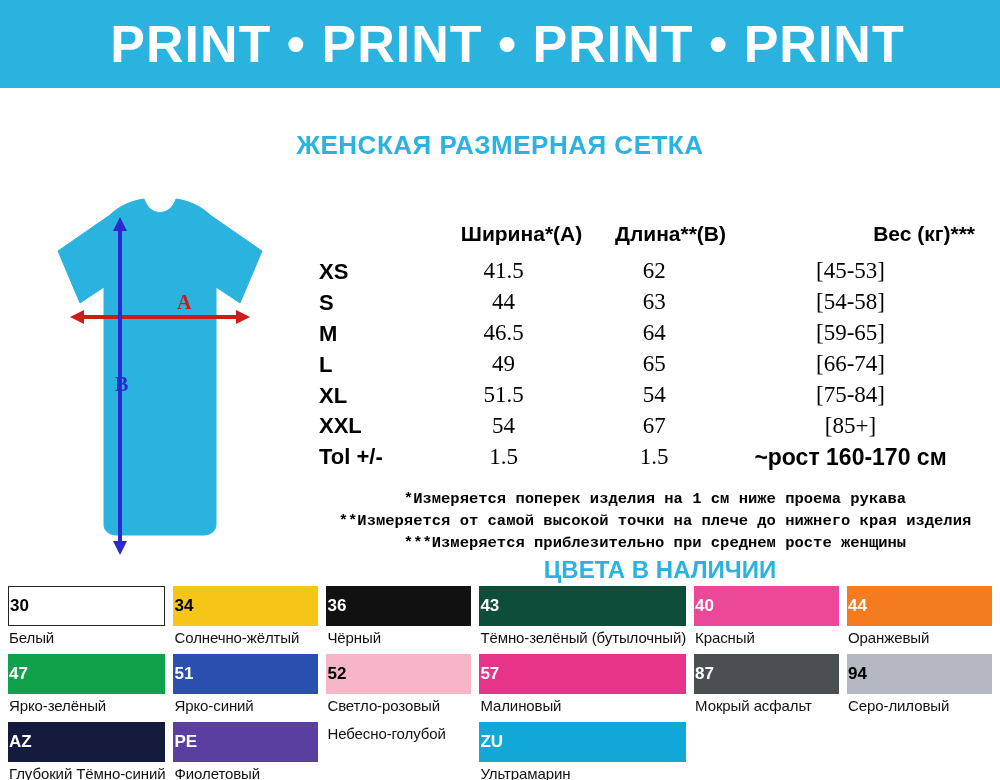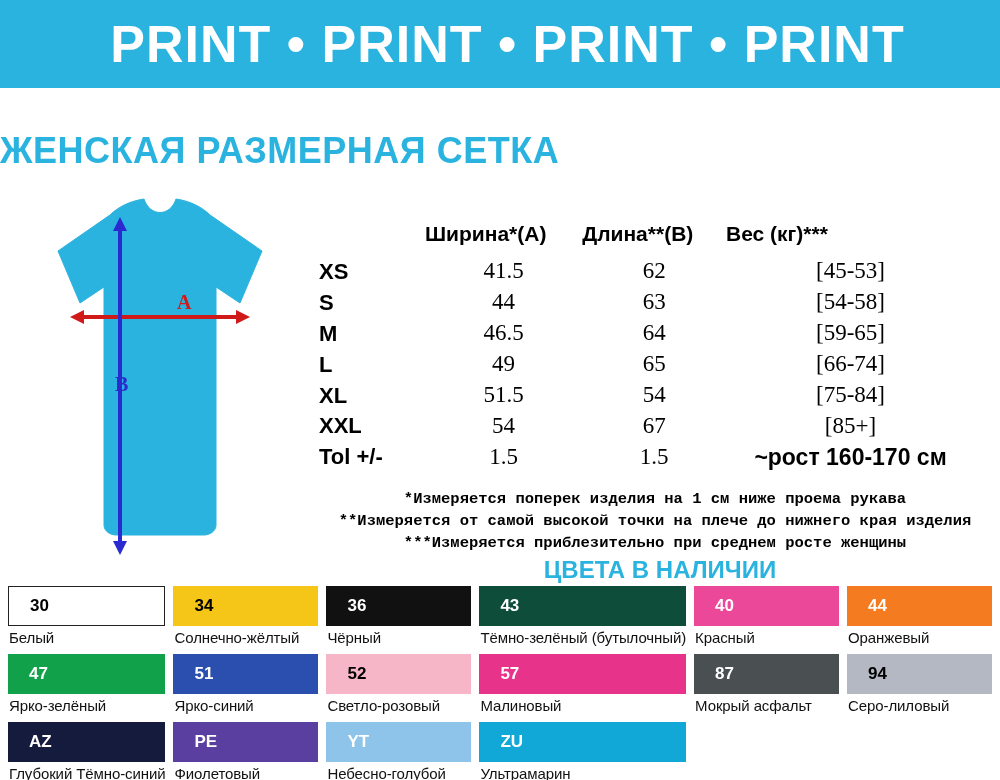--- a/index.html
+++ b/index.html
@@ -41,23 +41,23 @@
     font-family: "Liberation Sans", sans-serif;
     margin-left: 15px;
   }
 
   
   .title {
     position: absolute;
     left: 0;
     top: 130px;
     width: 1000px;
-    text-align: left;
+    text-align: center;
     color: #2bb3e0;
-    font-size: 36px;
+    font-size: 26px;
     font-weight: bold;
     letter-spacing: 0.5px;
   }
 
   
   .shirt-area {
     position: absolute;
     left: 10px;
     top: 195px;
     width: 300px;
@@ -83,21 +83,21 @@
   table.sizes {
     border-collapse: collapse;
     width: 660px;
     font-family: "Liberation Serif", serif;
   }
   table.sizes th {
     font-size: 21px;
     font-weight: bold;
     color: #000;
     padding: 0 0 10px 0;
-    text-align: left;
+    text-align: right;
     font-family: "Liberation Sans", sans-serif;
   }
   table.sizes th.lbl { width: 110px; }
   table.sizes td {
     font-size: 23px;
     color: #000;
     text-align: center;
     padding: 1px 0;
     line-height: 1.26;
   }
@@ -155,21 +155,21 @@
     grid-template-columns: repeat(6, 1fr);
     grid-auto-rows: 64px;
     column-gap: 8px;
     row-gap: 4px;
   }
   .swatch { position: relative; }
   .swatch-box {
     height: 40px;
     display: flex;
     align-items: center;
-    padding-left: 21px;
+    padding-left: 1px;
     box-sizing: border-box;
   }
   .swatch-code {
     font-size: 17px;
     font-weight: bold;
     font-family: "Liberation Sans", sans-serif;
   }
   .swatch-name {
     font-size: 15px;
     color: #111;
@@ -372,23 +372,20 @@
     </div>
 
     <div class="swatch">
       <div class="swatch-box" style="background:#5b3fa0">
         <span class="swatch-code" style="color:#ffffff">PE</span>
       </div>
       <div class="swatch-name">Фиолетовый</div>
     </div>
 
     <div class="swatch">
-      <div class="swatch-box" style="background:#8fc4ea">
-        <span class="swatch-code" style="color:#ffffff">YT</span>
-      </div>
       <div class="swatch-name">Небесно-голубой</div>
     </div>
 
     <div class="swatch">
       <div class="swatch-box" style="background:#11a8d8">
         <span class="swatch-code" style="color:#ffffff">ZU</span>
       </div>
       <div class="swatch-name">Ультрамарин</div>
     </div>
 

